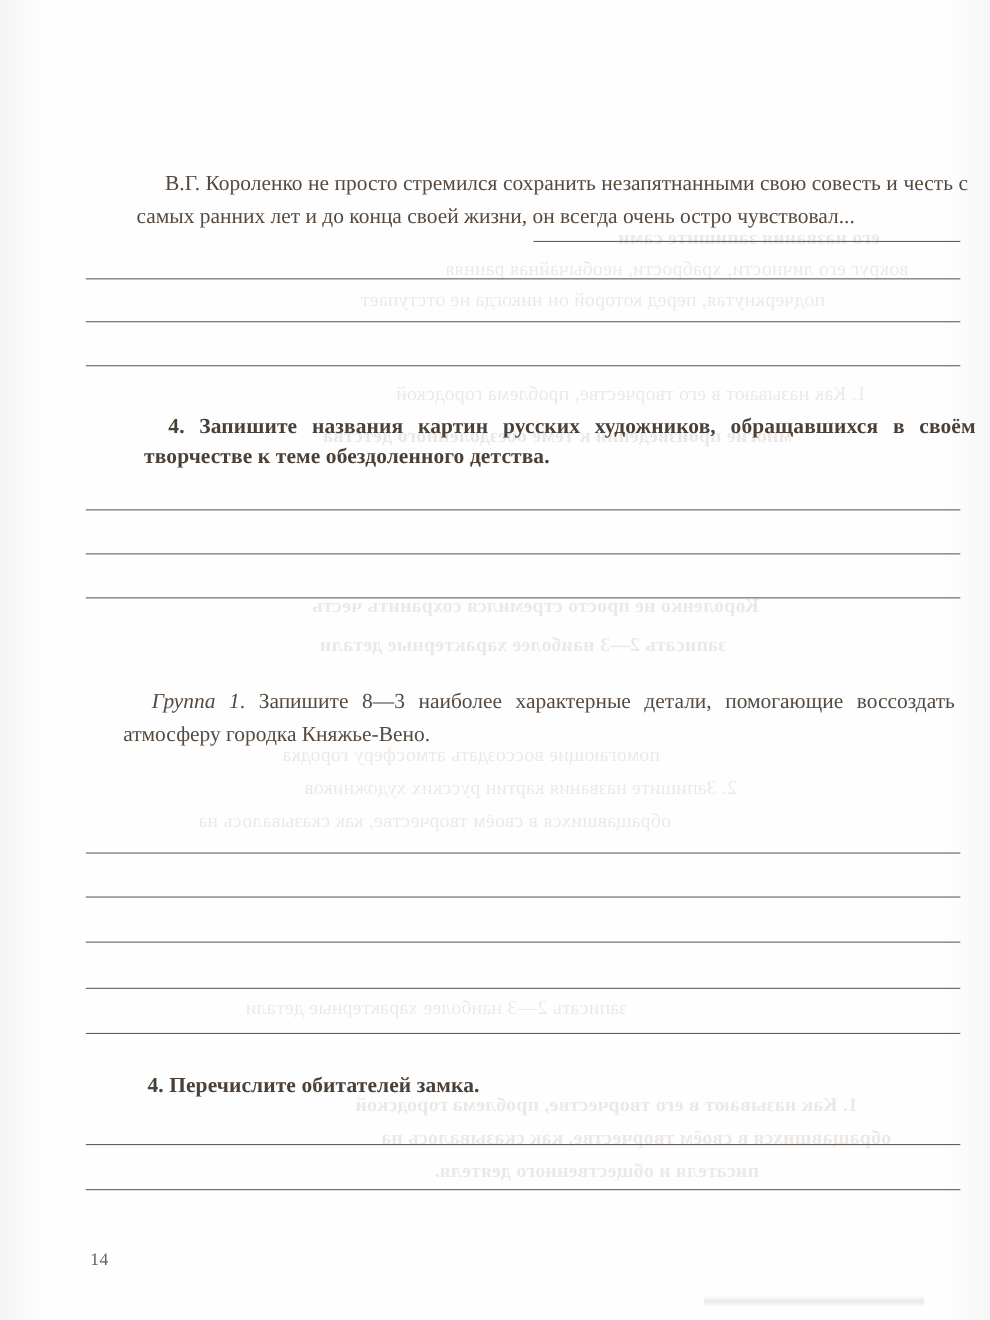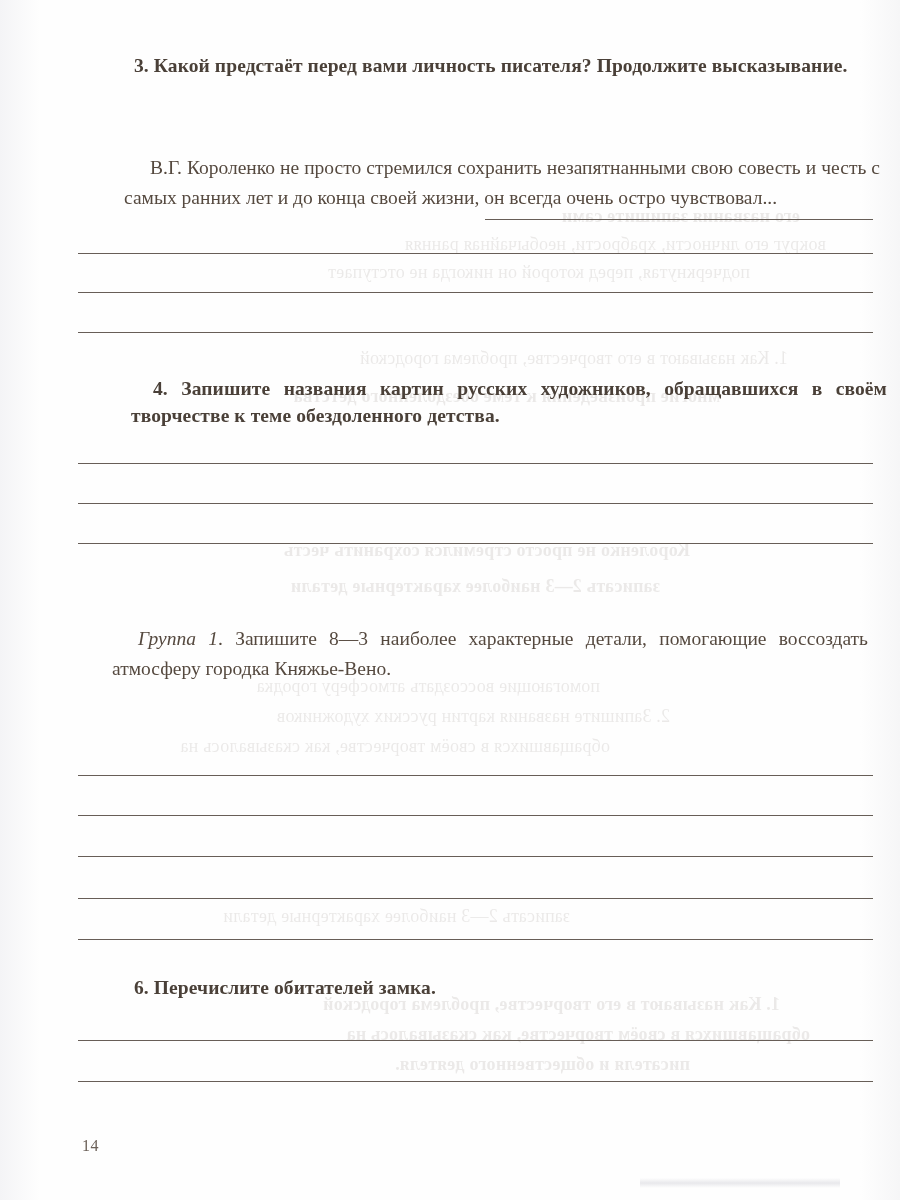--- a/index.html
+++ b/index.html
@@ -123,21 +123,20 @@
     <div class="bleed-line" style="left:120px; top:994px; font-size:18px; font-weight:bold;">1. Как называют в его творчестве, проблема городской</div>
     <div class="bleed-line" style="left:90px; top:1024px; font-size:18px; font-weight:bold;">обращавшихся в своём творчестве, как сказывалось на</div>
     <div class="bleed-line" style="left:210px; top:1054px; font-size:18px; font-weight:bold;">писателя и общественного деятеля.</div>
     <div class="bleed-line" style="left:330px; top:906px; font-size:18px;">записать 2—3 наиболее характерные детали</div>
   </div>
 
   <div class="scan-streak" style="left:640px; top:1178px; width:200px; height:10px;"></div>
 
   <div class="content">
 
-    <div class="blk heading" style="left: 112px; top: 52px; width: 756px; text-indent: 22px;">3. Какой предстаёт перед вами личность писателя? Продолжите высказывание.</div>
 
     <div class="blk para" style="left: 124px; top: 124px; width: 756px; text-indent: 26px; margin-top: 29px;">В.Г. Короленко не просто стремился сохранить незапятнанными свою совесть и честь с самых ранних лет и до конца своей жизни, он всегда очень остро чувствовал...</div>
 
     <div class="rule" style="left:485px; top:219px; width:388px;"></div>
     <div class="rule" style="left:78px; top:253px; width:795px;"></div>
     <div class="rule" style="left:78px; top:292px; width:795px;"></div>
     <div class="rule" style="left:78px; top:332px; width:795px;"></div>
 
     <div class="blk heading" style="left: 112px; top: 375px; width: 756px; text-indent: 22px; margin-left: 19px;">4. Запишите названия картин русских художников, обращавшихся в своём творчестве к теме обездоленного детства.</div>
 
@@ -150,21 +149,21 @@
       <span class="indent"></span><em>Группа 1</em><span>. Запишите 8—3 наиболее характерные детали, помогающие воссоздать атмосферу городка Княжье-Вено.</span>
     </div>
 
 
     <div class="rule" style="left:78px; top:775px; width:795px;"></div>
     <div class="rule" style="left:78px; top:815px; width:795px;"></div>
     <div class="rule" style="left:78px; top:856px; width:795px;"></div>
     <div class="rule" style="left:78px; top:898px; width:795px;"></div>
     <div class="rule" style="left:78px; top:939px; width:795px;"></div>
 
-    <div class="blk heading" style="left: 112px; top: 974px; width: 756px; text-indent: 22px;">6. Перечислите обитателей замка.</div>
+    <div class="blk heading" style="left: 112px; top: 974px; width: 756px; text-indent: 22px;">4. Перечислите обитателей замка.</div>
 
     <div class="rule" style="left:78px; top:1040px; width:795px;"></div>
     <div class="rule" style="left:78px; top:1081px; width:795px;"></div>
 
     <div class="pageno" style="left:82px; top:1137px;">14</div>
 
   </div>
 </div>
 
 </body></html>

